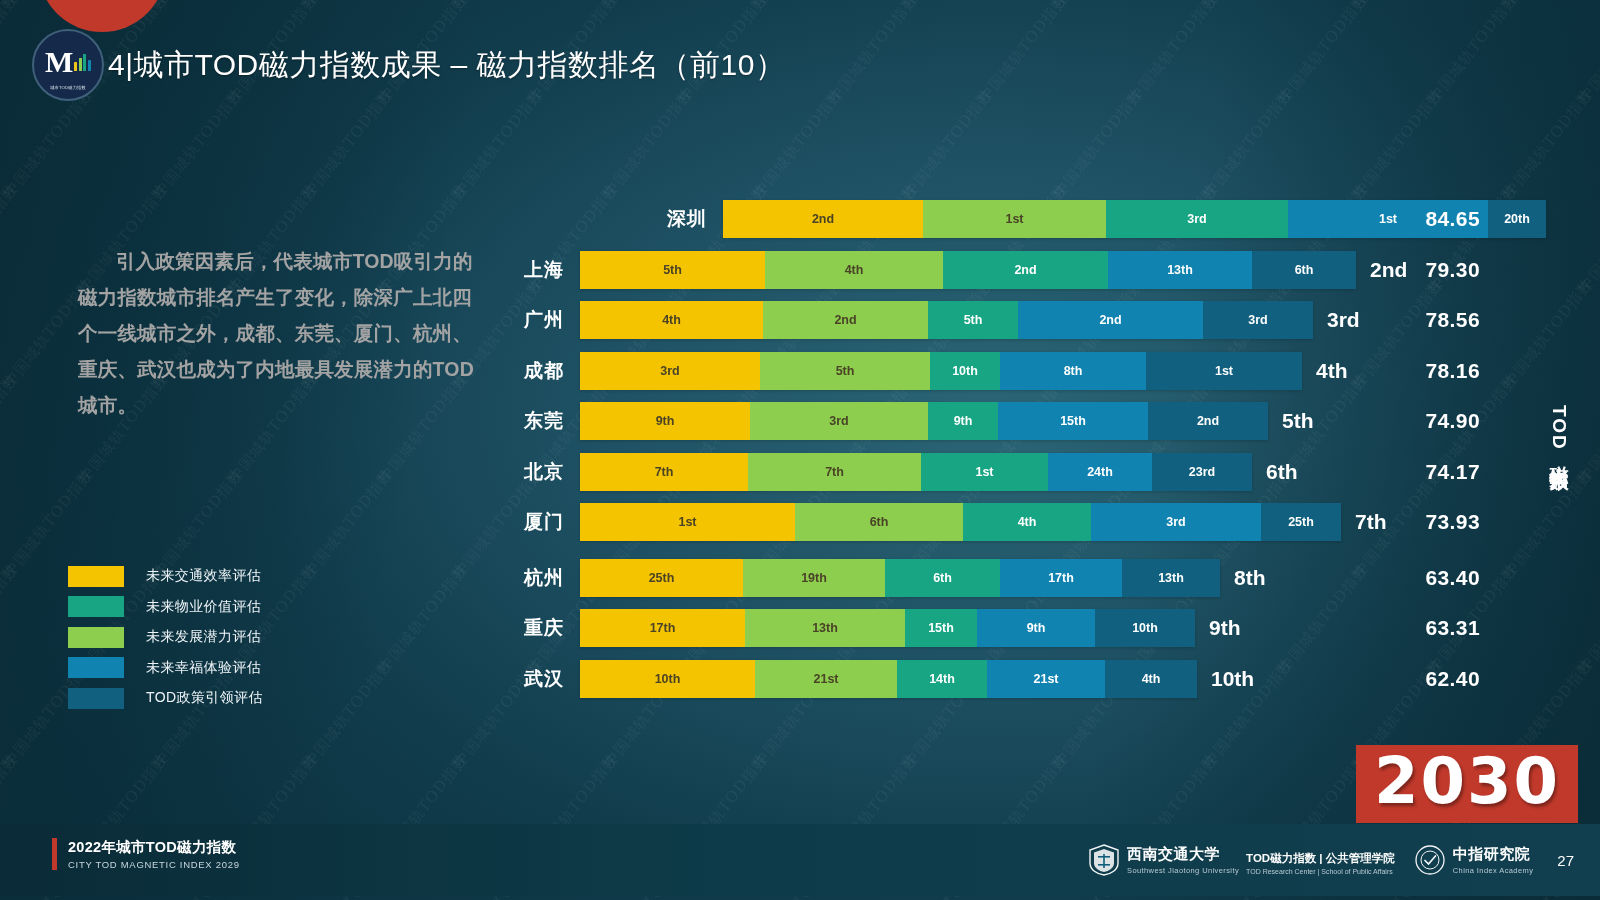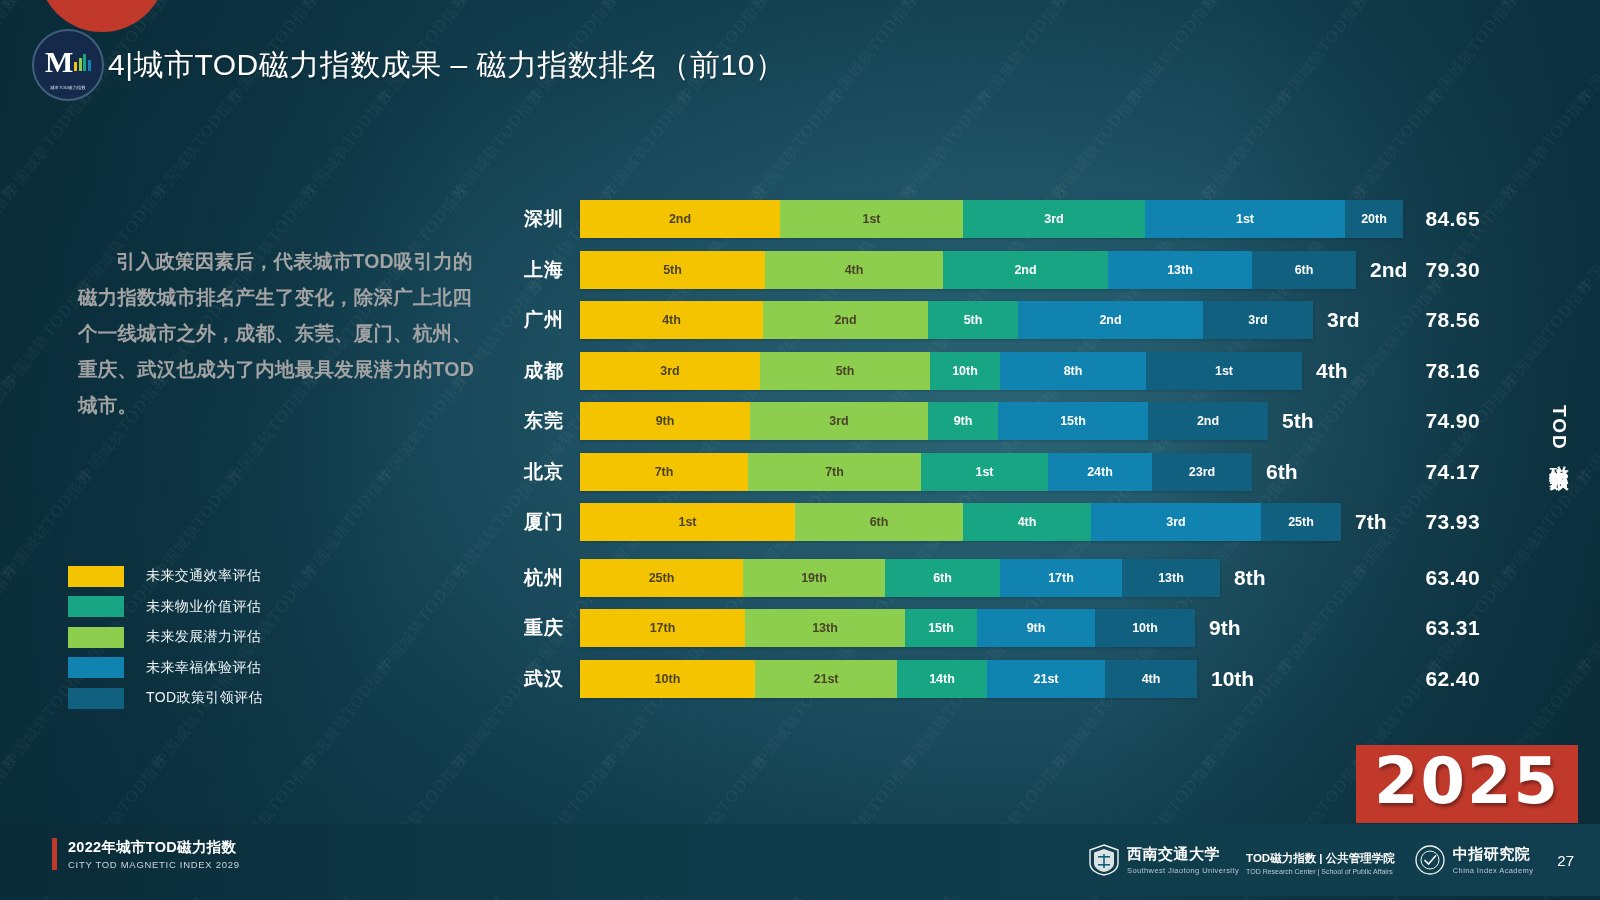--- a/index.html
+++ b/index.html
@@ -303,21 +303,21 @@
       <span class="lg-sw" style="background: rgb(16, 131, 176);"></span>
       <span class="lg-tx">未来幸福体验评估</span>
     </div>
     <div class="lg-row">
       <span class="lg-sw" style="background: rgb(17, 96, 127);"></span>
       <span class="lg-tx">TOD政策引领评估</span>
     </div>
   </div>
 
 <div id="chart">
-    <div class="row" style="top: 0px;">
+    <div class="row" style="top: 0px; justify-content: flex-end;">
       <div class="city">深圳</div>
       <div class="bar">
         <div class="seg dark" style="background: rgb(245, 196, 0); width: 200px;">
           <span>2nd</span>
         </div>
         <div class="seg dark" style="background: rgb(141, 206, 79); width: 183px;">
           <span>1st</span>
         </div>
         <div class="seg light" style="background: rgb(23, 165, 131); width: 182px;">
           <span>3rd</span>
@@ -527,21 +527,21 @@
           <span>4th</span>
         </div>
       </div>
       <div class="rank">10th</div>
       <div class="score">62.40</div>
     </div>
   </div>
 <div id="axis-label">TOD磁力指数</div>
 
 <div id="badge2022">
-  <span>2025</span>
+  <span>2030</span>
 </div>
 
 <div id="footer">
   <div id="footer-left">
     <div id="fl-bar"></div>
     <div>
       <div id="fl-cn">2022年城市TOD磁力指数</div>
       <div id="fl-en">CITY TOD MAGNETIC INDEX  2029</div>
     </div>
   </div>

